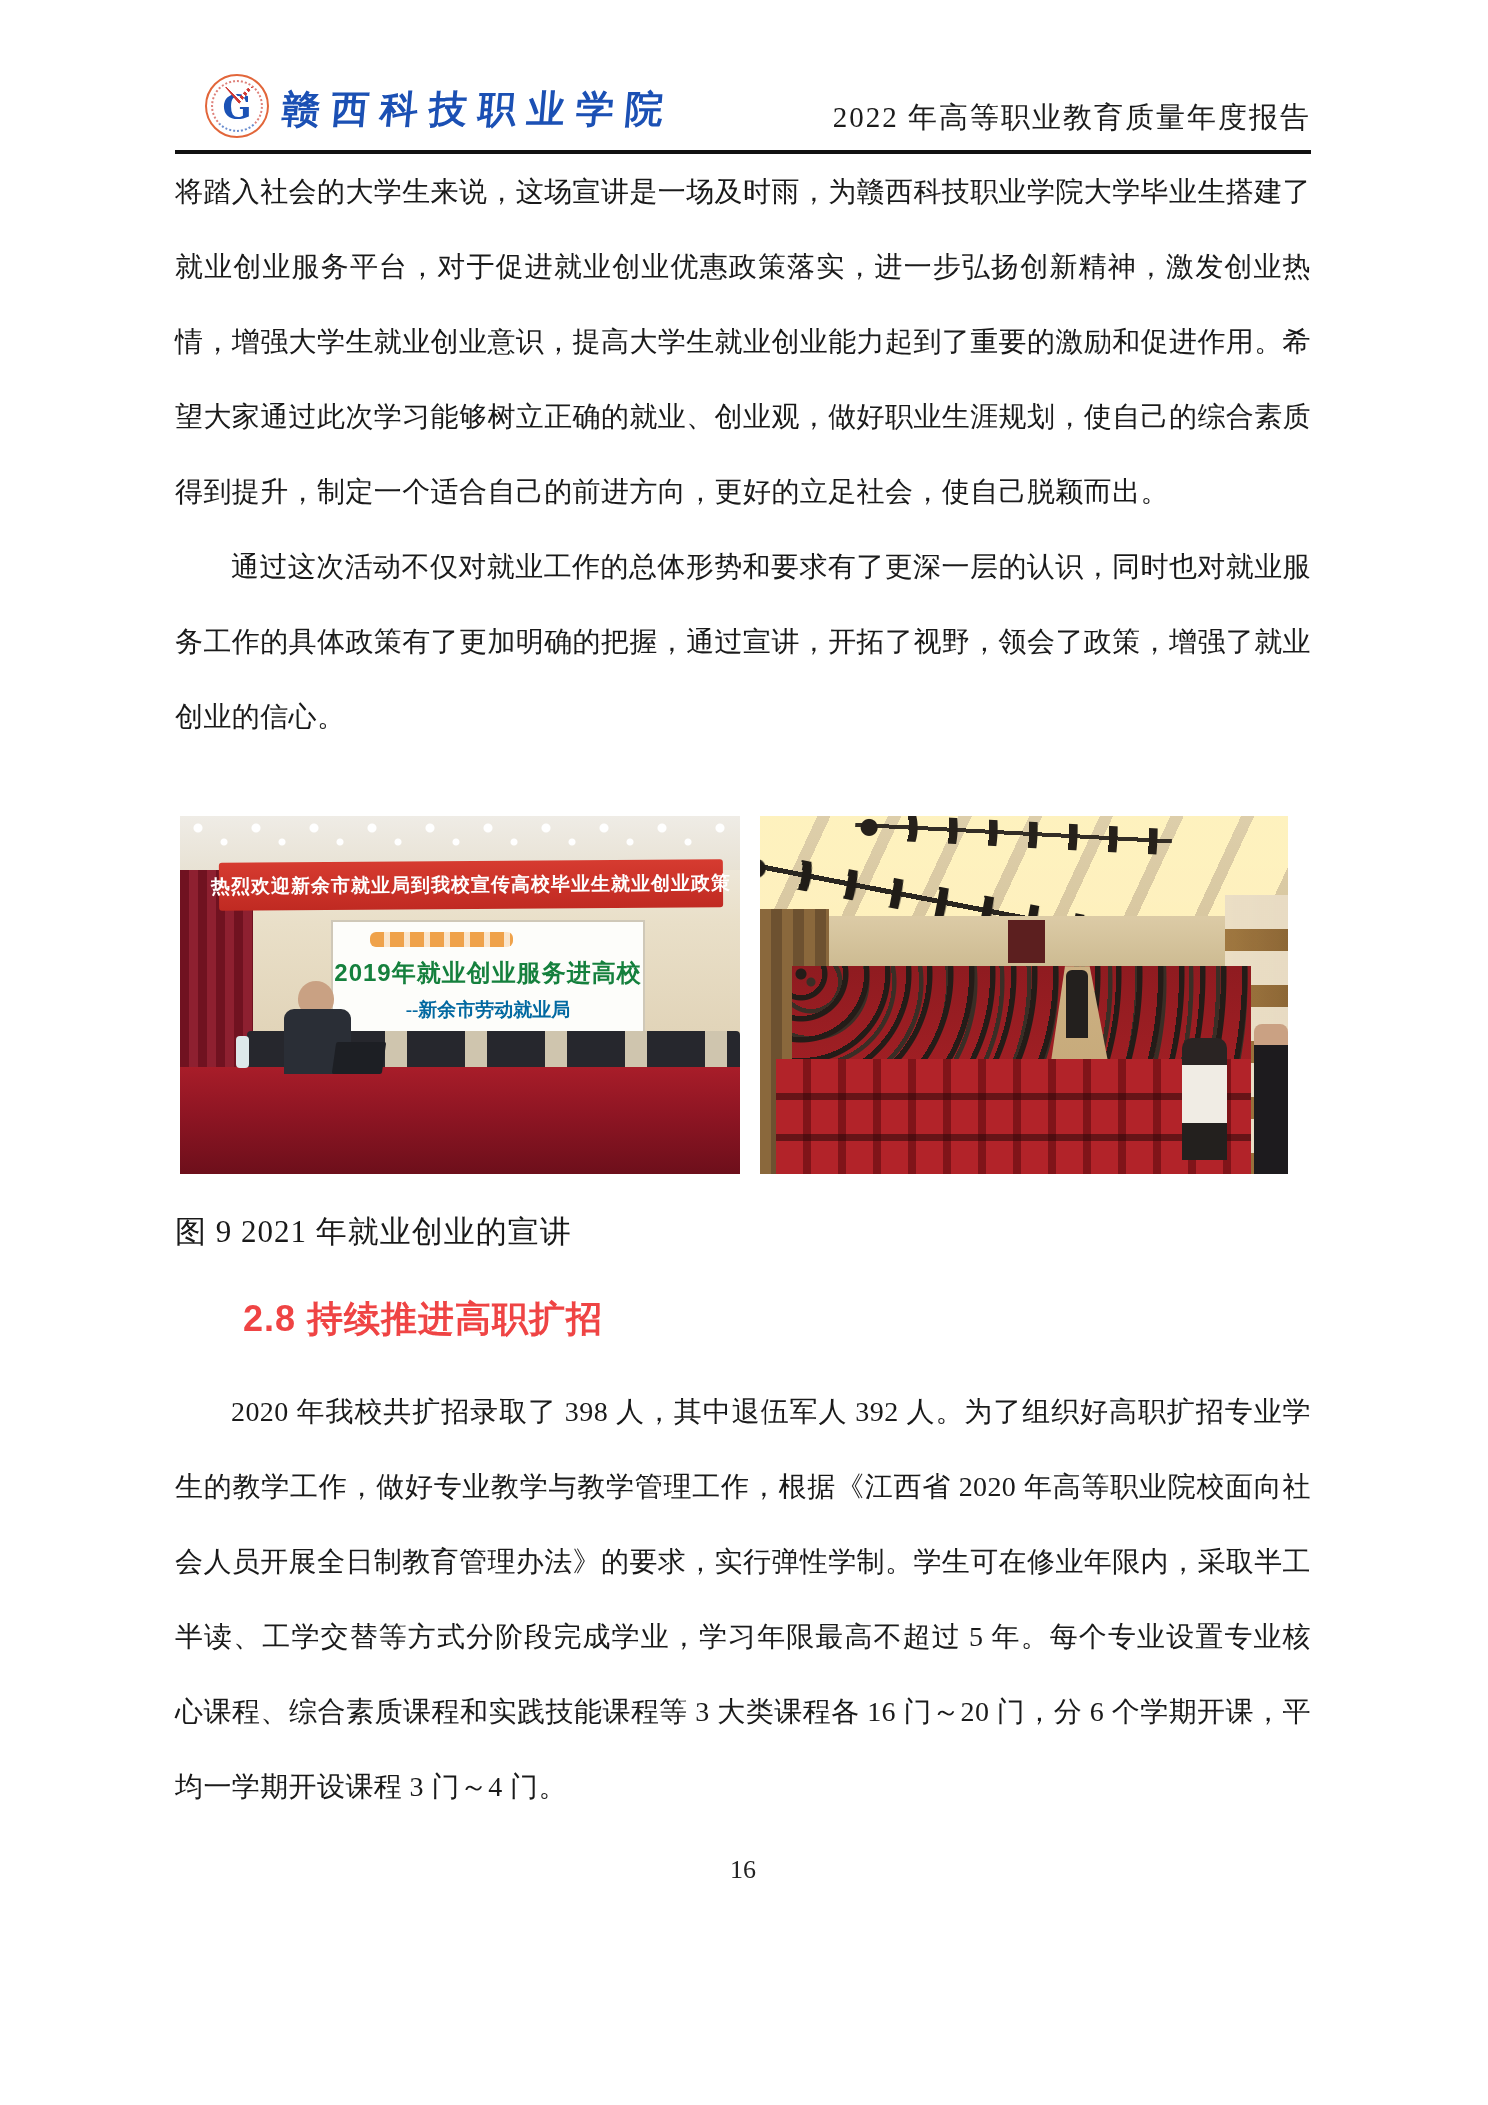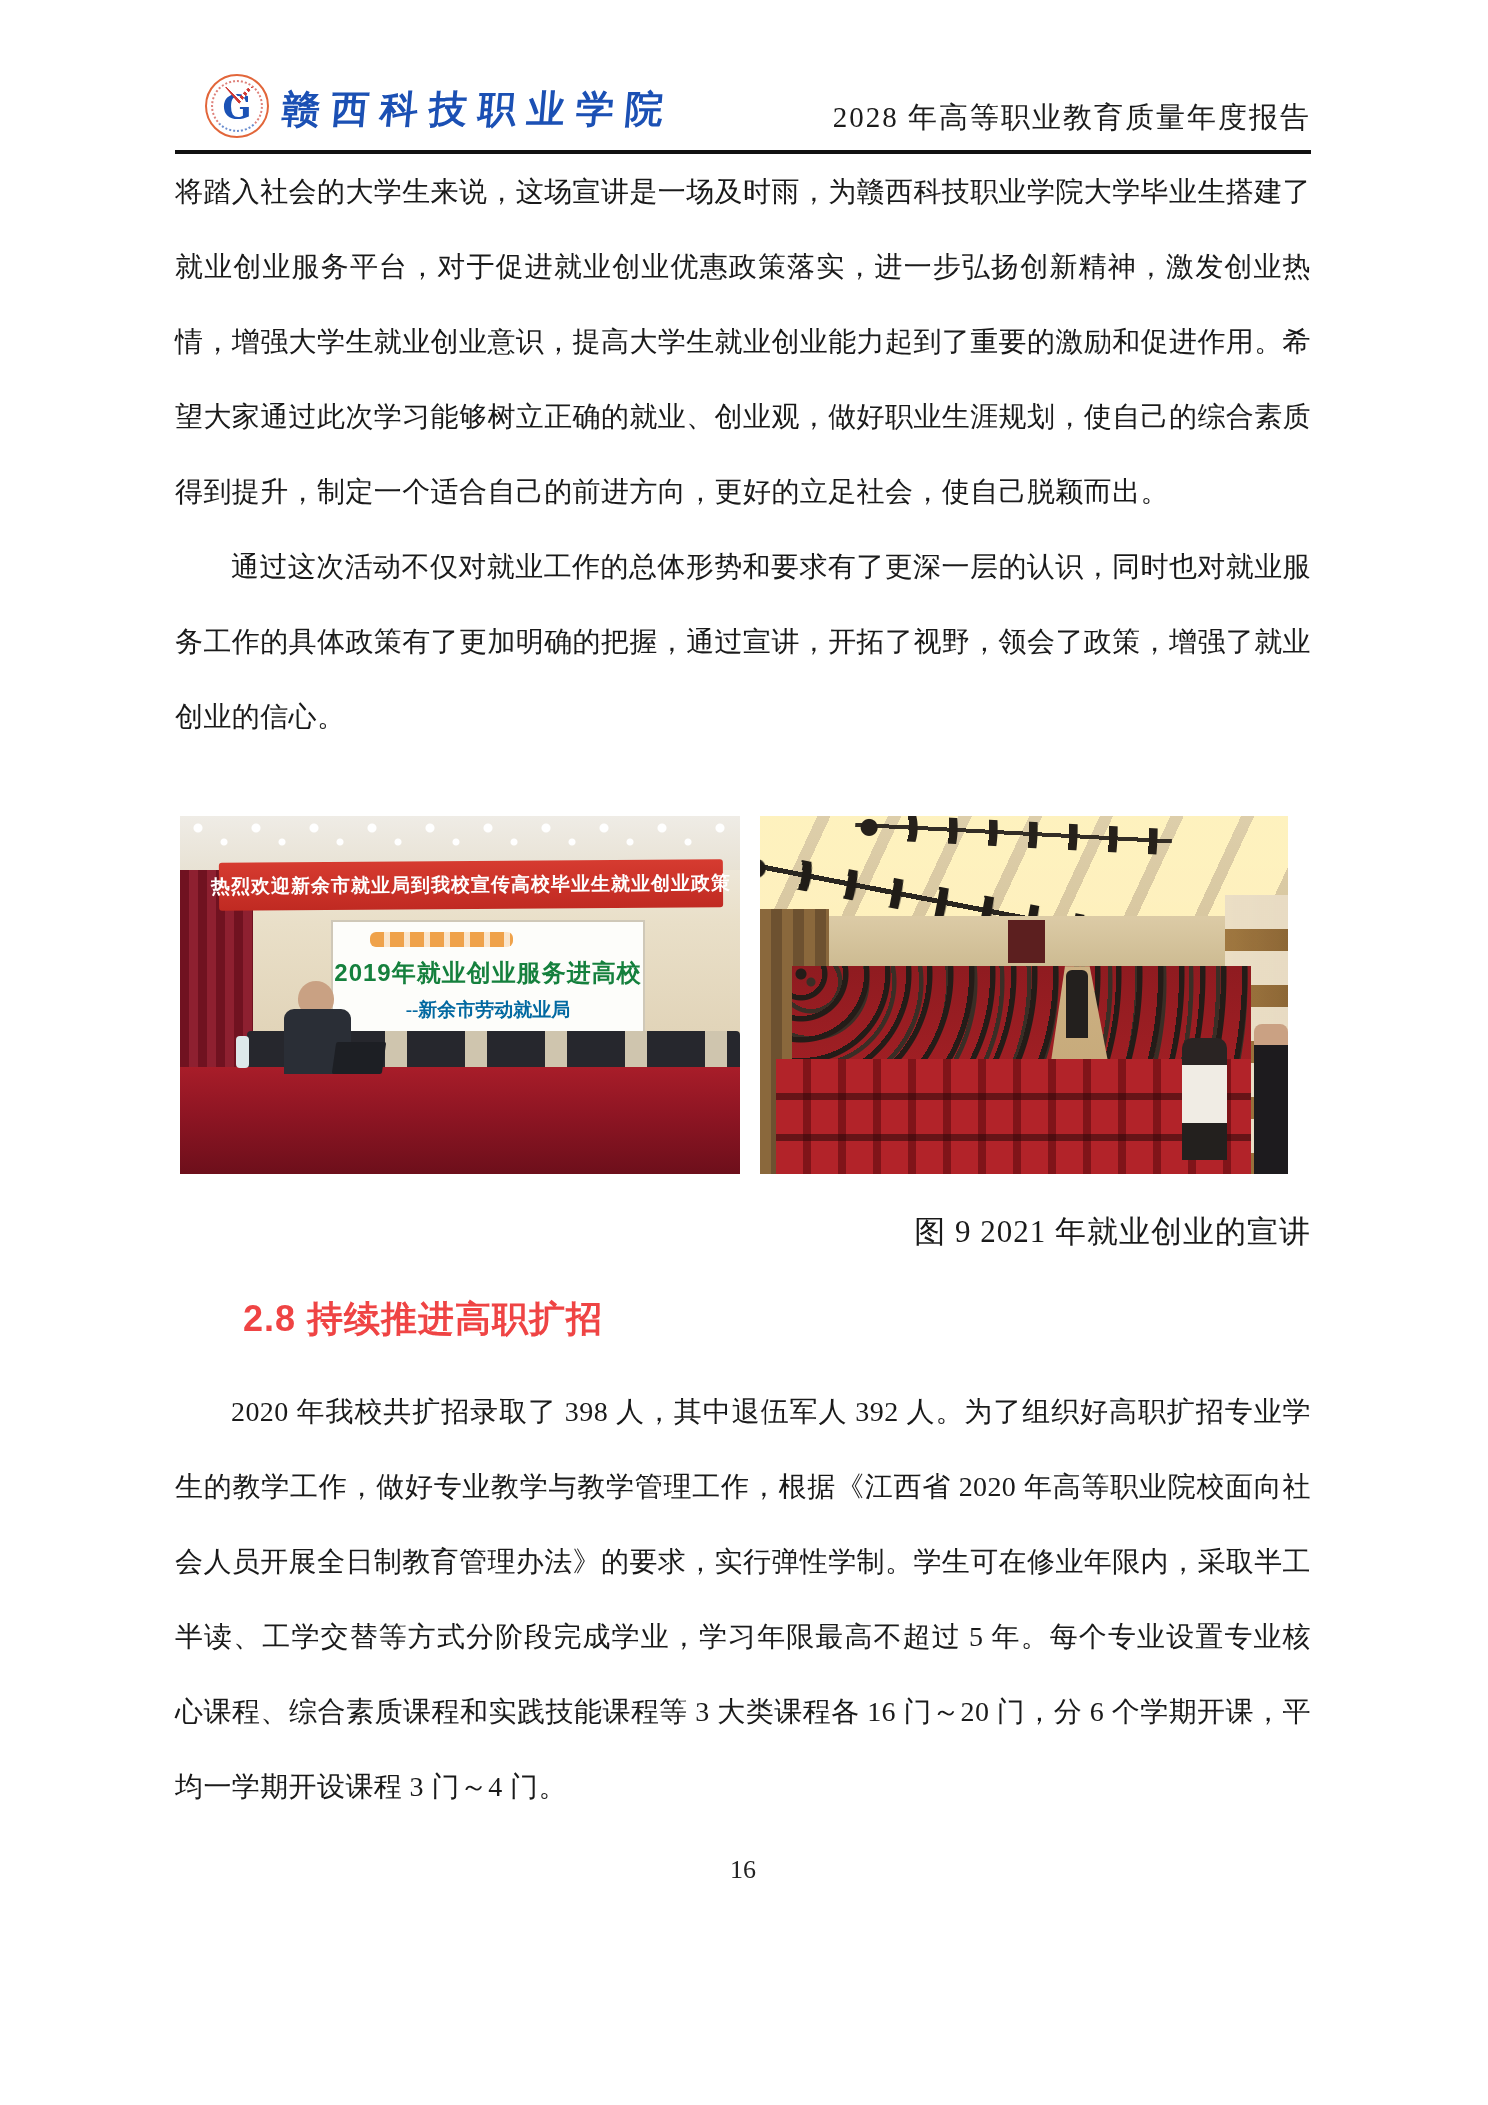--- a/index.html
+++ b/index.html
@@ -117,21 +117,21 @@
      clip-path:polygon(32% 0,58% 0,100% 100%,0 100%); }
   .rp-aisle-person{ position:absolute; left:58%; top:43%; width:4.2%; height:19%;
      background:#23201e; border-radius:6px 6px 0 0; }
   .rp-person-white{ position:absolute; left:80%; top:62%; width:8.5%; height:34%;
      background:linear-gradient(180deg,#2a2423 0 22%, #f0ece4 22% 70%, #23201e 70%);
      border-radius:10px 10px 0 0; }
   .rp-person-dark{ position:absolute; left:93.5%; top:58%; width:6.5%; height:42%;
      background:linear-gradient(180deg,#caa183 0 14%, #1d1b1e 14%);
      border-radius:8px 8px 0 0; }
 
-  .figure-caption{ margin-top:36px; text-align:right; font-size:31px; line-height:44px; letter-spacing:1px; }
+  .figure-caption{ margin-top:36px; text-align:left; font-size:31px; line-height:44px; letter-spacing:1px; }
 
   
   .section-heading{ margin-top:40px; margin-left:68px;
      font-family:"Liberation Sans","DejaVu Sans",sans-serif;
      font-weight:700; font-size:36px; line-height:50px; color:#ef4444; letter-spacing:1px; }
 
   .para-3{ margin-top:30px; }
 
   
   .page-number{ margin-top:30px; text-align:center; font-size:26px; line-height:32px; color:#222; }
@@ -141,21 +141,21 @@
 
 <div class="page">
 
   <div class="header">
     <div class="logo">
       <div class="logo-inner-arc"></div>
       <div class="logo-g">G</div>
       <div class="logo-ribbon"></div>
     </div>
     <div class="school-name">赣西科技职业学院</div>
-    <div class="report-title">2028 年高等职业教育质量年度报告</div>
+    <div class="report-title">2022 年高等职业教育质量年度报告</div>
     <div class="header-rule"></div>
   </div>
 
   <div class="main">
 
     <p class="para">将踏入社会的大学生来说，这场宣讲是一场及时雨，为赣西科技职业学院大学毕业生搭建了就业创业服务平台，对于促进就业创业优惠政策落实，进一步弘扬创新精神，激发创业热情，增强大学生就业创业意识，提高大学生就业创业能力起到了重要的激励和促进作用。希望大家通过此次学习能够树立正确的就业、创业观，做好职业生涯规划，使自己的综合素质得到提升，制定一个适合自己的前进方向，更好的立足社会，使自己脱颖而出。</p>
 
     <p class="para indent">通过这次活动不仅对就业工作的总体形势和要求有了更深一层的认识，同时也对就业服务工作的具体政策有了更加明确的把握，通过宣讲，开拓了视野，领会了政策，增强了就业创业的信心。</p>
 
     <div class="figure-block">

